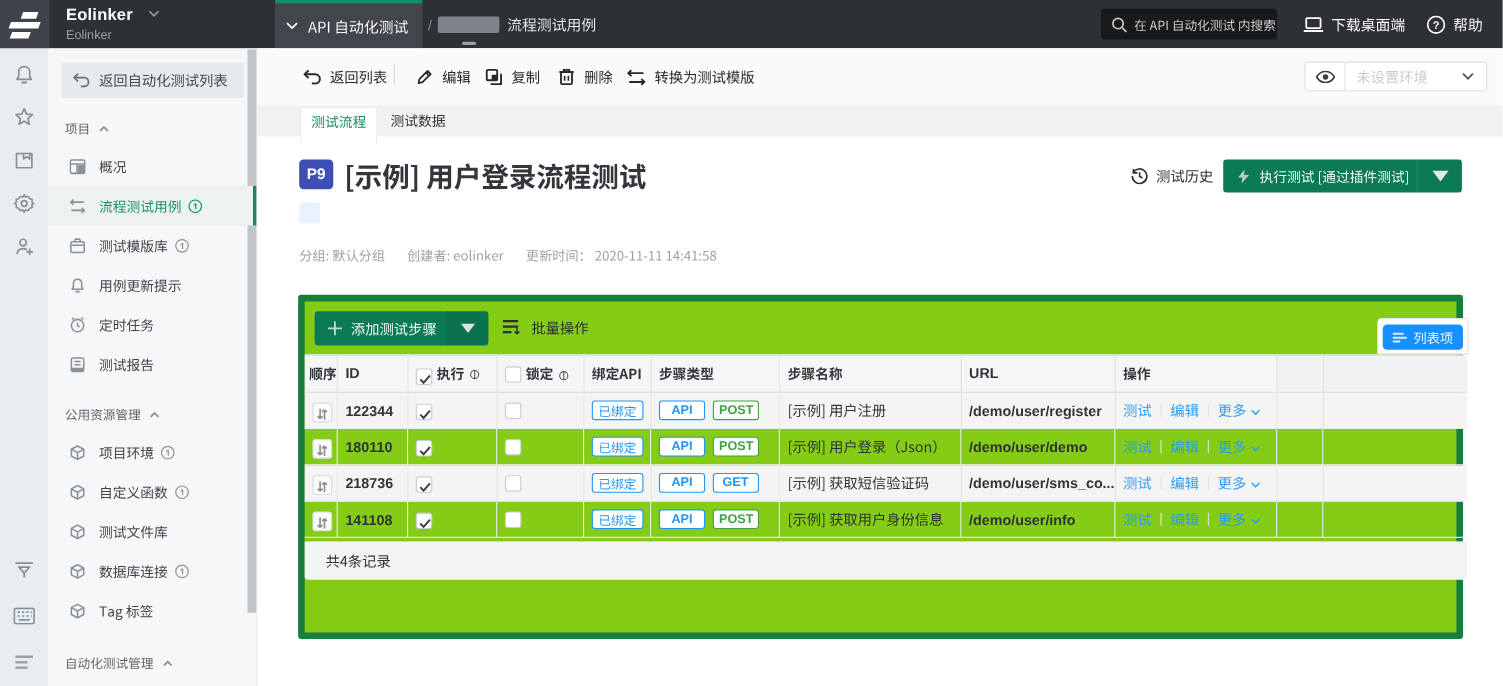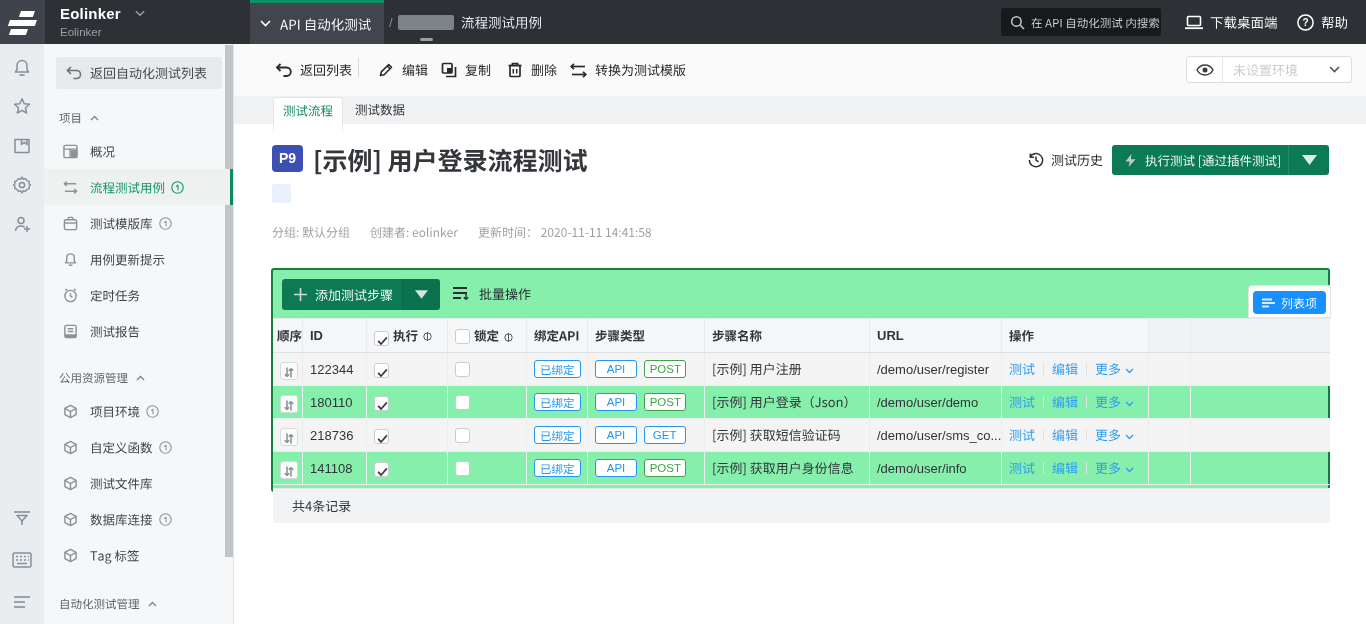--- a/index.html
+++ b/index.html
@@ -60,37 +60,37 @@
   #title { position:absolute; left:79px; top:97px; }
   #bluetag { position:absolute; left:38px; top:140px; width:19px; height:19px; background:#e8f1fc; border-radius:3px; }
   #meta { position:absolute; left:38px; top:179px; font-size:13px; color:#9b9fa4; }
   #meta span { margin-right:20px; }
   #history { position:absolute; left:794px; top:106px; display:flex; gap:7px; align-items:center;
     font-size:13px; color:#2c2f33; }
   #execbtn { position:absolute; left:878px; top:101px; width:217px; height:30px; background:#0c7a55;
     border-radius:3px; color:#fff; font-size:12.5px; display:flex; align-items:center; white-space:nowrap; }
 
   
-  #card { position:absolute; left:37px; top:224px; width:1059px; height:224px; background:#86efac;
-    border:2px solid #15803d; border-radius:3px; }
+  #card { position:absolute; left:37px; top:224px; width:1059px; height:313px; background:#84cc16;
+    border:6px solid #15803d; border-radius:3px; }
   #addbtn { position:absolute; left:9px; top:9px; width:158px; height:31px; background:#0c7a55;
     border-radius:3px; color:#fff; font-size:13px; display:flex; align-items:center; white-space:nowrap; }
   #batch { position:absolute; left:180px; top:14px; display:flex; gap:9px; align-items:center;
     font-size:13px; color:#2c2f33; }
   #listpanel { position:absolute; left:975px; top:15px; width:83px; height:33px; background:#fff;
     border:1px solid #e3e3e3; border-radius:4px 0 0 0; z-index:3; }
   #listbtn { position:absolute; left:4px; top:5px; width:73px; height:23px; background:#1890ff;
     border-radius:4px; color:#fff; font-size:12px; display:flex; align-items:center; justify-content:center; gap:6px; }
 
   table#grid { position:absolute; left:0; top:48px; width:1057px; border-collapse:collapse;
     font-size:13px; color:#303438; }
   #grid th, #grid td { white-space:nowrap; }
   #grid th { background:#f5f6f7; font-weight:bold; text-align:left; height:34px;
     border-bottom:1px solid #dfe2e4; border-top:1px solid #e8eaec; border-right:1px solid #e8eaec; padding:0 0 0 7px; }
-  #grid td { height:33px; border-bottom:1px solid #ebeef0; border-right:1px solid #ebeef0; padding:0 0 0 7px; }
+  #grid td { height:33px; border-bottom:1px solid #ebeef0; border-right:1px solid #ebeef0; padding:0 0 0 7px;font-weight:bold; }
   #grid tr.odd td { background:#f4f4f5; }
   #grid th:last-child, #grid td:last-child { border-right:none; }
   .badge { display:inline-block; height:18px; line-height:17px; border-radius:3px; font-size:11.5px;
     padding:0 5px; border:1px solid; background:#fff; }
   .b-blue { color:#2196f3; border-color:#2196f3; }
   .badge + .badge, span + .badge { margin-left:3px; }
   .b-green { color:#43a047; border-color:#43a047; }
   .lnk { color:#2d9cf0; }
   .lsep { display:inline-block; width:1px; height:12px; background:#dfe2e4; margin:0 8px; vertical-align:-1px; }
   .cbx { display:inline-block; width:15px; height:15px; background:#fff; border:1px solid #c9cdd0;

